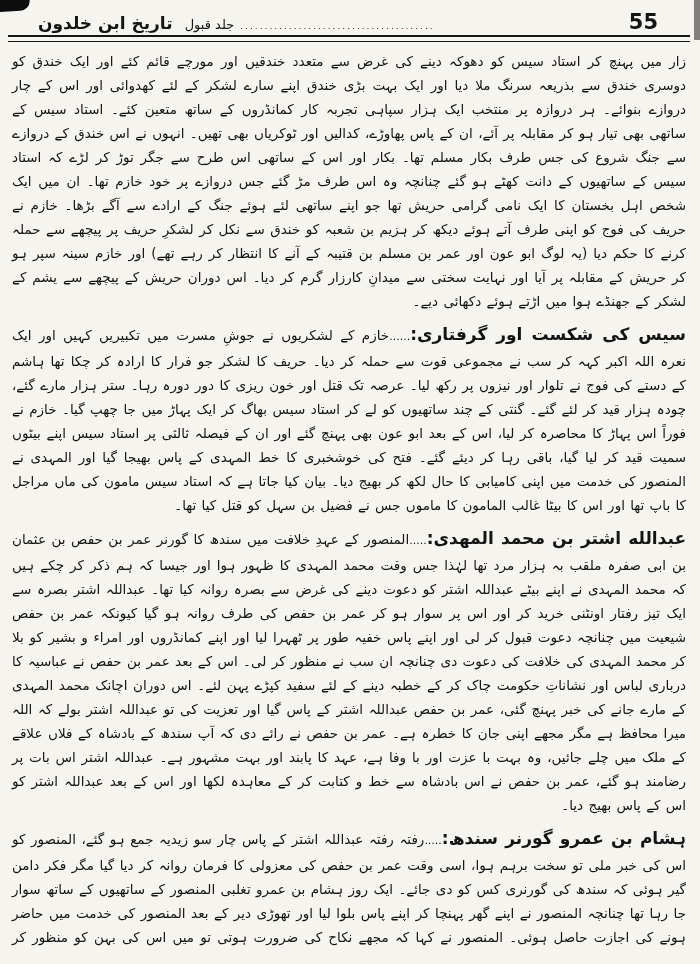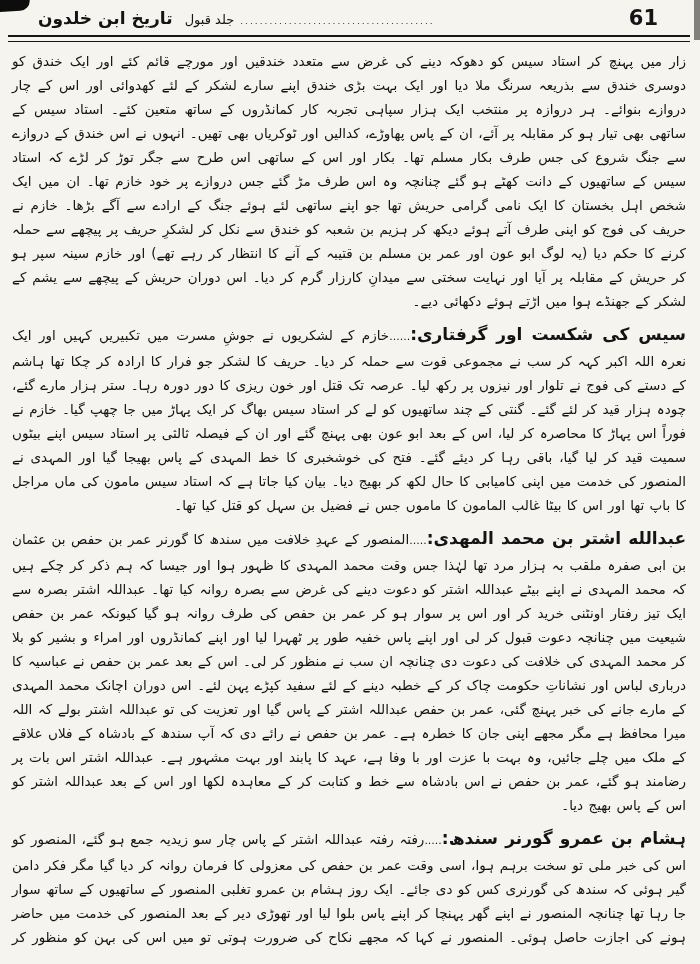--- a/index.html
+++ b/index.html
@@ -33,21 +33,21 @@
     position: absolute;
     top: 0; right: 0;
     width: 6px; height: 40px;
     background: #23211e;
     opacity: .55;
   }
   
   header {
     display: flex;
     direction: ltr;
-    align-items: flex-start;
+    align-items: flex-end;
     padding: 4px 2px 1px 30px;
     height: 30px;
     box-sizing: border-box;
   }
   .h-left {
     flex: 1;
     display: flex;
     align-items: baseline;
     overflow: hidden;
     white-space: nowrap;
@@ -121,21 +121,21 @@
 
   <div class="artifact-tl"></div>
   <div class="artifact-tr"></div>
 
   <header>
     <div class="h-left">
       <span class="h-title">تاریخ ابن خلدون</span>
       <span class="h-vol">جلد قبول</span>
       <span class="h-dots">........................................</span>
     </div>
-    <div class="h-page">61</div>
+    <div class="h-page">55</div>
   </header>
 
   <div class="rule"></div>
 
   <main>
 
     <p><span class="ptext">زار میں پہنچ کر استاد سیس کو دھوکہ دینے کی غرض سے متعدد خندقیں اور مورچے قائم کئے اور ایک خندق کو دوسری خندق سے بذریعہ سرنگ ملا دیا اور ایک بہت بڑی خندق اپنے سارے لشکر کے لئے کھدوائی اور اس کے چار دروازے بنوائے۔ ہر دروازہ پر منتخب ایک ہزار سپاہی تجربہ کار کمانڈروں کے ساتھ متعین کئے۔ استاد سیس کے ساتھی بھی تیار ہو کر مقابلہ پر آئے، ان کے پاس پھاوڑے، کدالیں اور ٹوکریاں بھی تھیں۔ انہوں نے اس خندق کے دروازے سے جنگ شروع کی جس طرف بکار مسلم تھا۔ بکار اور اس کے ساتھی اس طرح سے جگر توڑ کر لڑے کہ استاد سیس کے ساتھیوں کے دانت کھٹے ہو گئے چنانچہ وہ اس طرف مڑ گئے جس دروازے پر خود خازم تھا۔ ان میں ایک شخص اہل بخستان کا ایک نامی گرامی حریش تھا جو اپنے ساتھی لئے ہوئے جنگ کے ارادے سے آگے بڑھا۔ خازم نے حریف کی فوج کو اپنی طرف آتے ہوئے دیکھ کر ہزیم بن شعبہ کو خندق سے نکل کر لشکرِ حریف پر پیچھے سے حملہ کرنے کا حکم دیا (یہ لوگ ابو عون اور عمر بن مسلم بن قتیبہ کے آنے کا انتظار کر رہے تھے) اور خازم سینہ سپر ہو کر حریش کے مقابلہ پر آیا اور نہایت سختی سے میدانِ کارزار گرم کر دیا۔ اس دوران حریش کے پیچھے سے یشم کے لشکر کے جھنڈے ہوا میں اڑتے ہوئے دکھائی دیے۔</span></p>
 
     <p><span class="pheading">سیس کی شکست اور گرفتاری:</span><span class="pdots">......</span><span class="ptext">خازم کے لشکریوں نے جوشِ مسرت میں تکبیریں کہیں اور ایک نعرہ اللہ اکبر کہہ کر سب نے مجموعی قوت سے حملہ کر دیا۔ حریف کا لشکر جو فرار کا ارادہ کر چکا تھا ہاشم کے دستے کی فوج نے تلوار اور نیزوں پر رکھ لیا۔ عرصہ تک قتل اور خون ریزی کا دور دورہ رہا۔ ستر ہزار مارے گئے، چودہ ہزار قید کر لئے گئے۔ گنتی کے چند ساتھیوں کو لے کر استاد سیس بھاگ کر ایک پہاڑ میں جا چھپ گیا۔ خازم نے فوراً اس پہاڑ کا محاصرہ کر لیا، اس کے بعد ابو عون بھی پہنچ گئے اور ان کے فیصلہ ثالثی پر استاد سیس اپنے بیٹوں سمیت قید کر لیا گیا، باقی رہا کر دیئے گئے۔ فتح کی خوشخبری کا خط المہدی کے پاس بھیجا گیا اور المہدی نے المنصور کی خدمت میں اپنی کامیابی کا حال لکھ کر بھیج دیا۔ بیان کیا جاتا ہے کہ استاد سیس مامون کی ماں مراجل کا باپ تھا اور اس کا بیٹا غالب المامون کا ماموں جس نے فضیل بن سہل کو قتل کیا تھا۔</span></p>
 

